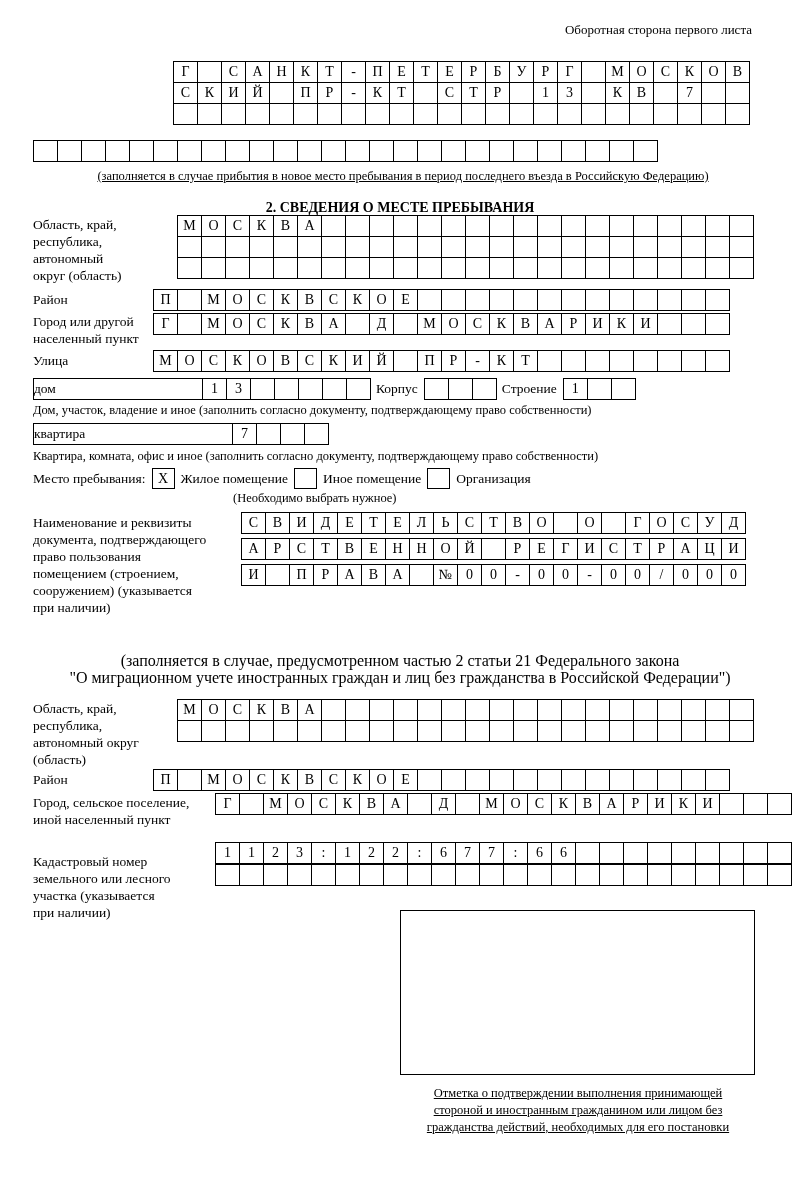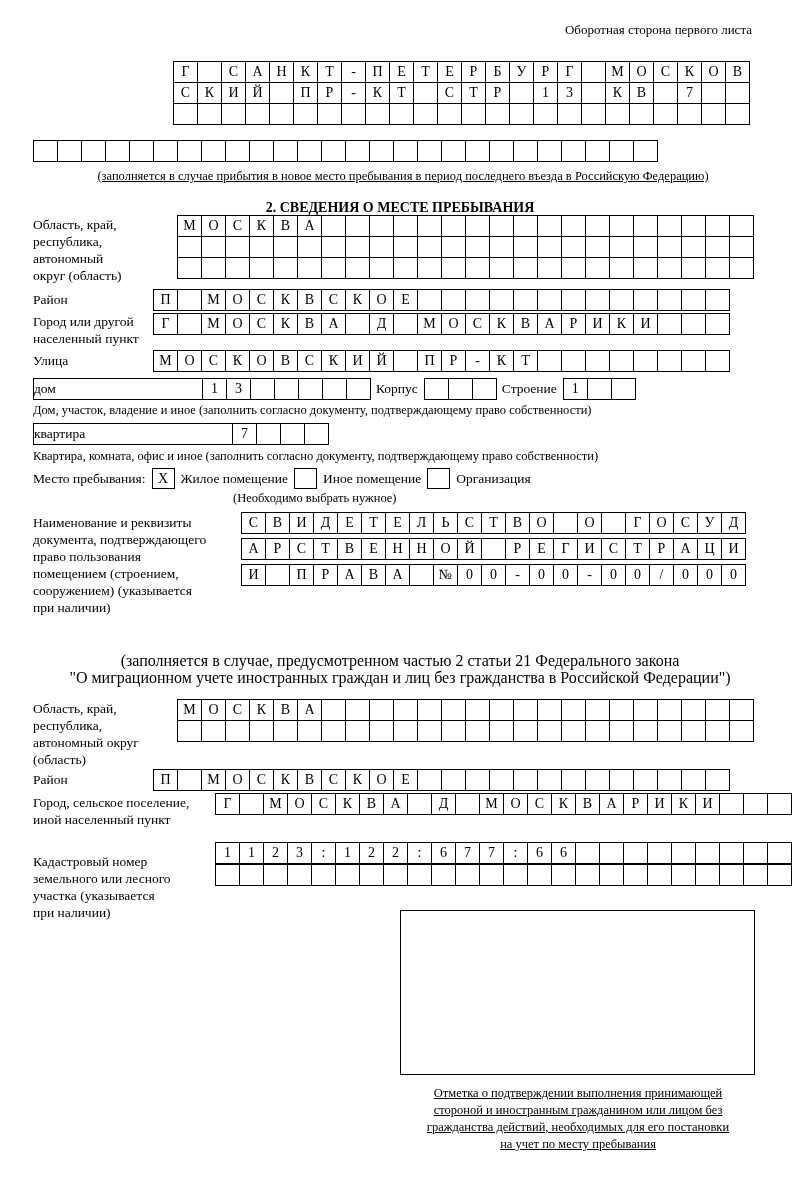--- a/index.html
+++ b/index.html
@@ -701,15 +701,14 @@
       <div class="cell"></div>
       <div class="cell"></div>
       <div class="cell"></div>
       <div class="cell"></div>
     </div>
 
   <div class="bigbox" style="left:400px; top:910px; width:355px; height:165px;"></div>
   <div class="footnote" style="left:398px; top:1085px; width:360px;">Отметка о подтверждении выполнения принимающей</div>
   <div class="footnote" style="left:398px; top:1102px; width:360px;">стороной и иностранным гражданином или лицом без</div>
   <div class="footnote" style="left:398px; top:1119px; width:360px;">гражданства действий, необходимых для его постановки</div>
-  <div class="footnote" style="left:398px; top:1136px; width:360px;">на учет по месту пребывания</div>
 
 </div>
 
 </body></html>

